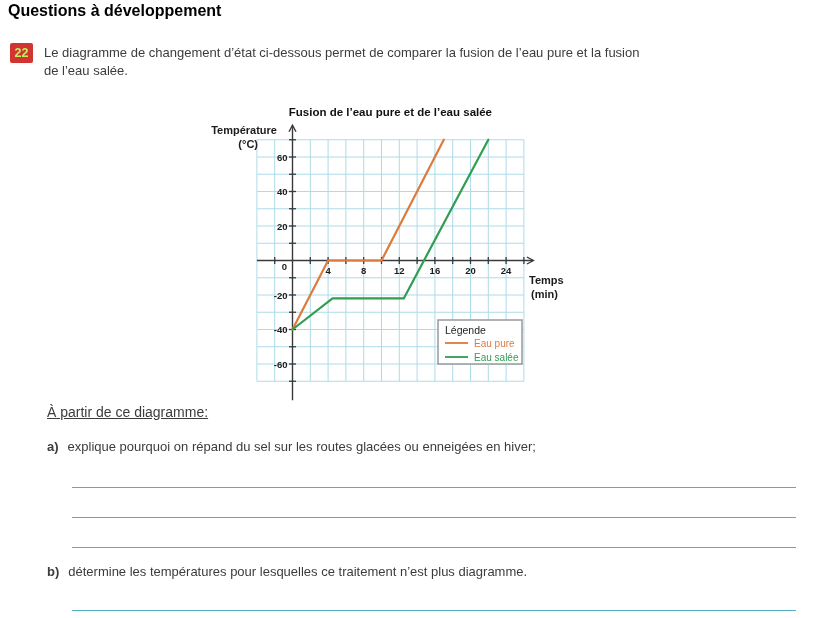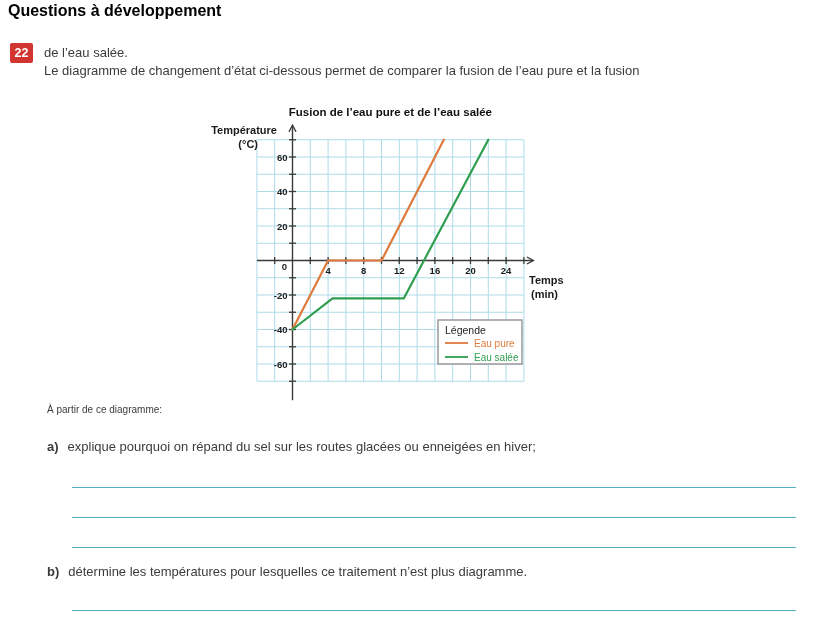--- a/index.html
+++ b/index.html
@@ -10,46 +10,46 @@
   }
   .page-heading{
     position:absolute;left:8px;top:1px;
     font-size:16px;font-weight:bold;color:#000000;line-height:20px;
   }
   .question-row{
     position:absolute;left:10px;top:43px;display:flex;gap:11px;align-items:flex-start;
   }
   .question-badge{
     flex:none;width:23px;height:20px;border-radius:2px;
-    color:#ffffff;font-size:12.5px;font-weight:bold;
+    color:#bef264;font-size:12.5px;font-weight:bold;
     display:flex;align-items:center;justify-content:center;
   }
   .question-text{
     font-size:13px;line-height:17.5px;padding-top:1px;color:#3c3c3c;
   }
   .chart-wrap{position:absolute;left:205px;top:98px;width:372px;height:310px;}
-  .intro-text{position:absolute;left:47px;top:404px;font-size:10px;}
+  .intro-text{position:absolute;left:47px;top:404px;font-size:14px;text-decoration:underline;}
   .item{position:absolute;left:47px;display:flex;gap:9px;font-size:13px;line-height:17px;}
   .item .item-label{font-weight:bold;flex:none;}
   .item-a{top:438px;}
   .item-b{top:563px;}
   .answer-line{position:absolute;left:72px;width:724px;height:0;border-top:1px solid #55adc1;}
   .line-1{top:487px}.line-2{top:517px}.line-3{top:547px}.line-4{top:610px}
   svg text{font-family:"Liberation Sans", sans-serif;}
 </style>
 </head>
 <body>
 
 <div class="page-heading">Questions à développement</div>
 
 <div class="question-row">
   <div class="question-badge" style="background: rgb(210, 52, 47);">22</div>
   <div class="question-text">
+    <div>Le diagramme de changement d’état ci-dessous permet de comparer la fusion de l’eau pure et la fusion</div>
     <div>de l’eau salée.</div>
-    <div>Le diagramme de changement d’état ci-dessous permet de comparer la fusion de l’eau pure et la fusion</div>
   </div>
 </div>
 
 <div class="chart-wrap">
   <svg id="chart-svg" width="372" height="310" viewBox="0 0 372 310">
       <line x1="51.9" y1="41.75" x2="51.9" y2="283.25" stroke="#aedbe8" stroke-width="1"></line>
       <line x1="69.7" y1="41.75" x2="69.7" y2="283.25" stroke="#aedbe8" stroke-width="1"></line>
       <line x1="87.5" y1="41.75" x2="87.5" y2="283.25" stroke="#aedbe8" stroke-width="1"></line>
       <line x1="105.3" y1="41.75" x2="105.3" y2="283.25" stroke="#aedbe8" stroke-width="1"></line>
       <line x1="123.1" y1="41.75" x2="123.1" y2="283.25" stroke="#aedbe8" stroke-width="1"></line>

